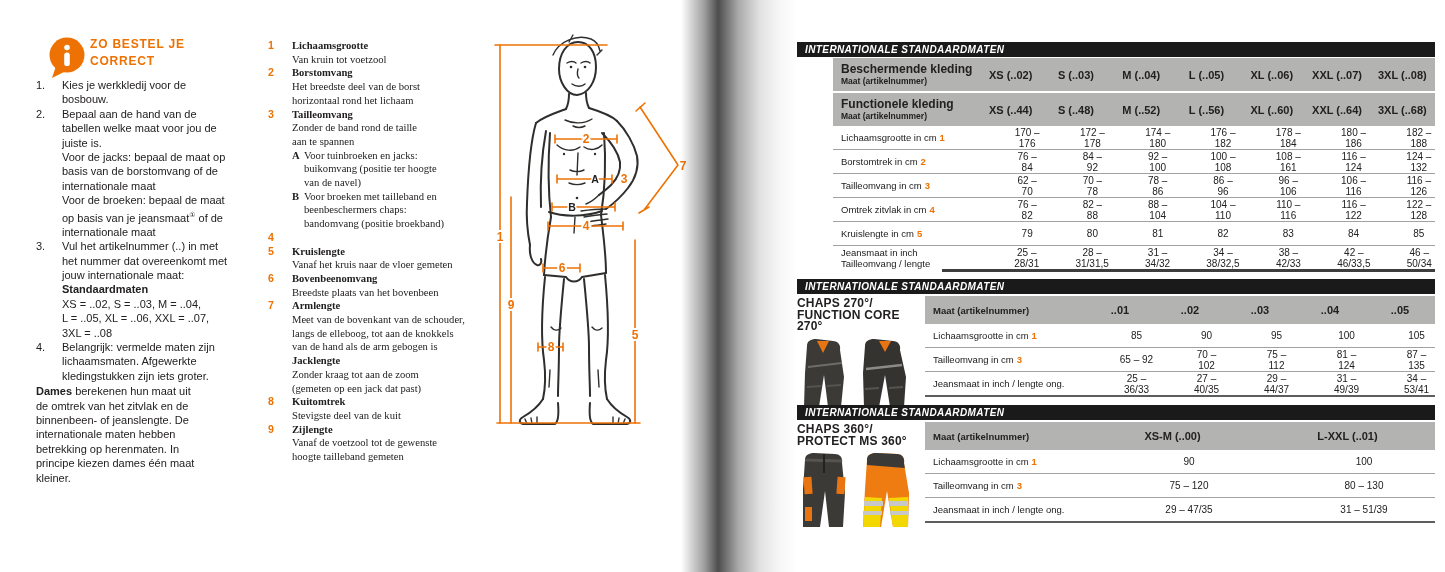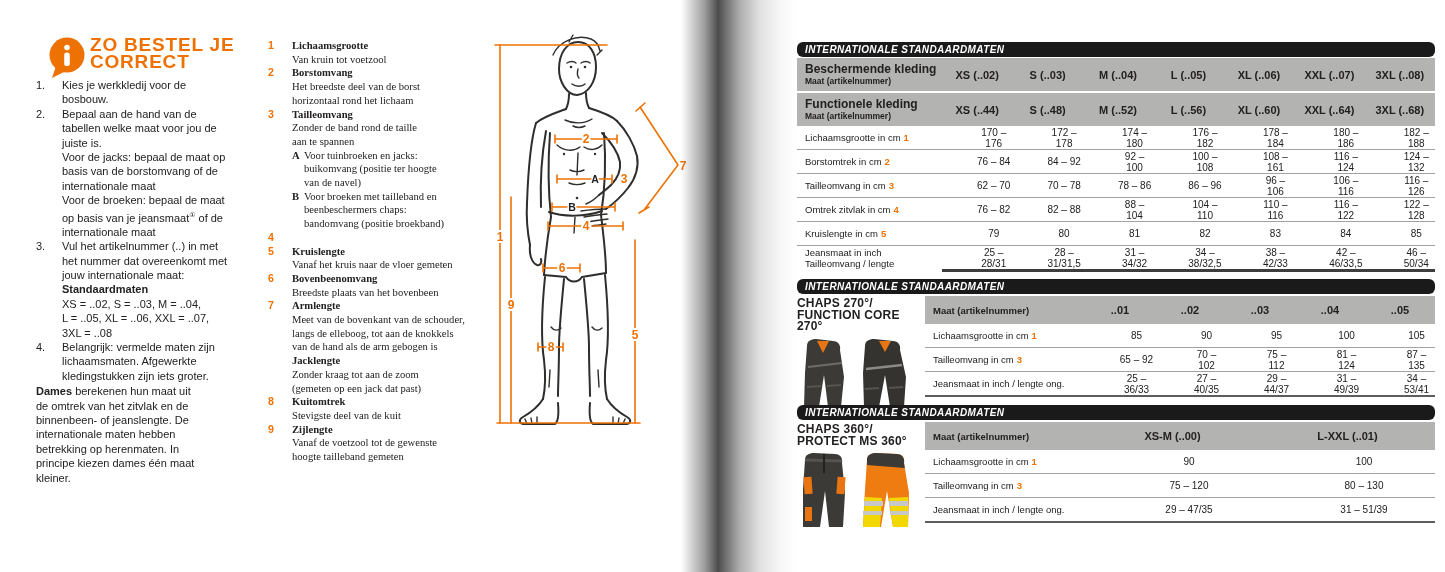--- a/index.html
+++ b/index.html
@@ -8,21 +8,21 @@
     background:#ffffff;color:#232020;
     font-family:"Liberation Sans", sans-serif;
     -webkit-font-smoothing:antialiased;
   }
   .b{font-weight:bold;text-align:right;}
   .sup{vertical-align:super;font-size:7px;}
 
   
   .left-page{position:absolute;left:0;top:0;width:690px;height:572px;}
   .info-icon{position:absolute;left:46px;top:36px;}
-  .info-title{position:absolute;left:90px;top:36px;font-size:19px;font-weight:bold;
+  .info-title{position:absolute;left:90px;top:36px;font-size:12px;font-weight:bold;
     color:#ee7203;line-height:17px;letter-spacing:0.8px;}
   .steps{position:absolute;left:36px;top:78px;width:222px;font-size:11px;line-height:14.4px;}
   .step{display:flex;}
   .step-num{width:26px;flex:none;}
   .step-body{flex:1;}
   .dames-note{margin-top:1px;}
   .measure-col{position:absolute;left:268px;top:39px;width:216px;font-size:10.6px;line-height:13.7px;}
   .mitem{display:flex;}
   .mnum{width:24px;flex:none;color:#ee7203;font-weight:bold;}
   .mbody{flex:1;font-family:Liberation Serif, serif;}
@@ -49,22 +49,22 @@
       rgba(90,90,90,0.18) 68%,
       rgba(90,90,90,0.05) 85%,
       rgba(90,90,90,0) 100%);}
 
   
   .right-page{position:absolute;left:795px;top:0;width:650px;height:572px;background:transparent;}
   .tblock{position:absolute;left:2px;width:638px;}
   .t1{top:42px;} .t2{top:279px;} .t3{top:405px;}
   .bar{background:#1a1a1a;color:#fff;height:15px;display:flex;align-items:center;
     padding:0 8px;font-size:10px;font-weight:bold;font-style:italic;
-    text-transform:uppercase;letter-spacing:0.4px;border-radius:6px;}
-  .grid7{display:grid;grid-template-columns:145px repeat(7,1fr);}
+    text-transform:uppercase;letter-spacing:0.4px;}
+  .grid7{display:grid;grid-template-columns:145px repeat(7,1fr);margin-left:36px;}
   .grid5{display:grid;grid-template-columns:160px repeat(5,1fr);}
   .grid2{display:grid;grid-template-columns:160px repeat(2,1fr);}
   .hrow{background:#b3b3b2;height:33px;align-items:center;margin-top:1px;}
   .hrow + .hrow{margin-top:2px;}
   .hrow2{background:#b3b3b2;height:28px;align-items:center;margin-top:2px;}
   .hlabelwrap{padding-left:8px;}
   .hlabel{font-size:12px;font-weight:bold;line-height:13px;}
   .hsub{font-size:8.5px;font-weight:bold;}
   .hlabel-sm{font-size:9.5px;font-weight:bold;padding-left:8px;}
   .hcol{text-align:center;font-size:11px;font-weight:bold;}

